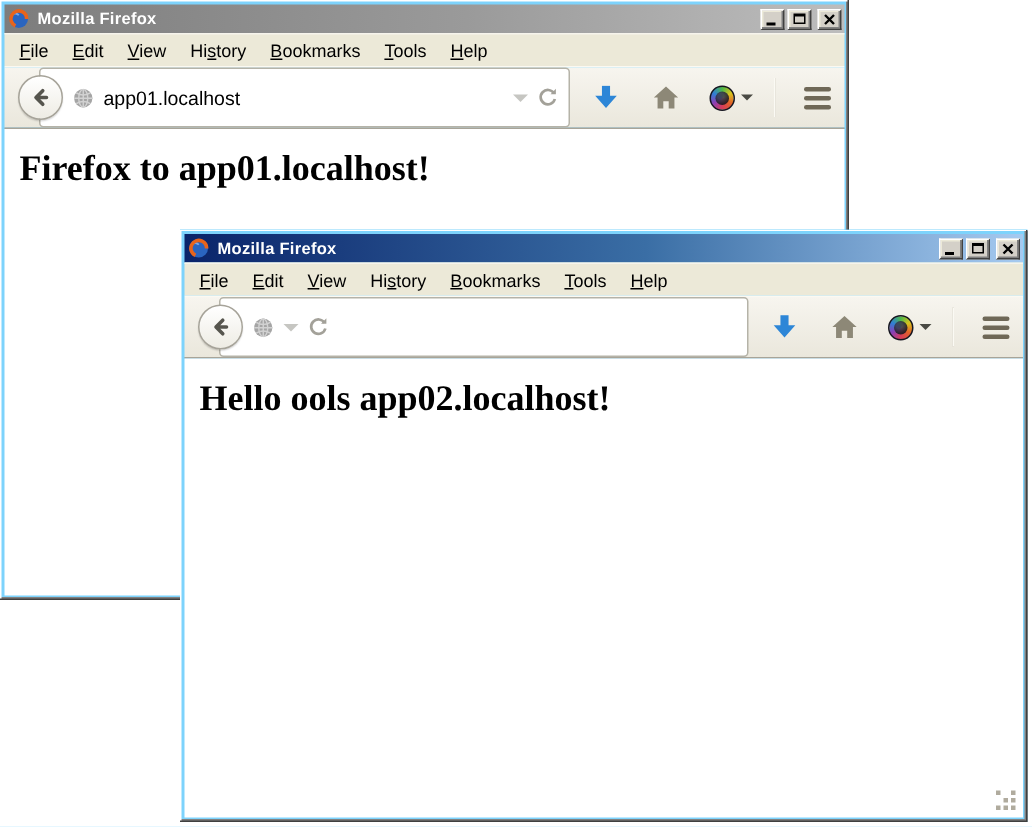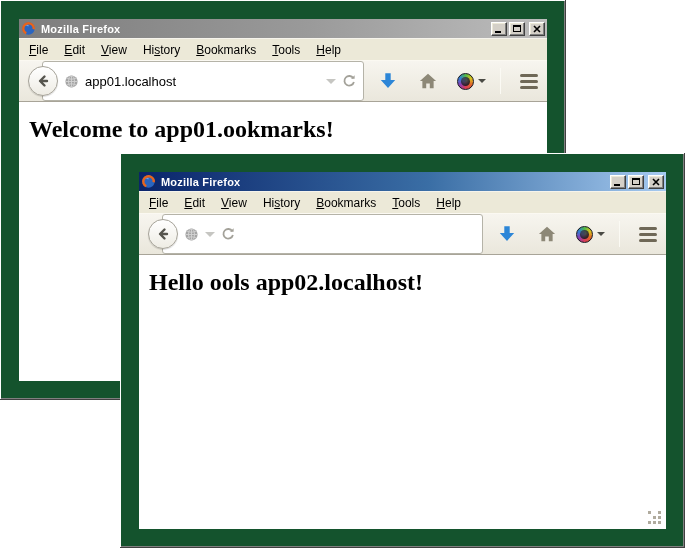--- a/index.html
+++ b/index.html
@@ -3,21 +3,21 @@
 <meta charset="utf-8">
 <style>
   * { box-sizing: border-box; margin: 0; padding: 0; }
   html,body { width:688px; height:551px; background:#ffffff; overflow:hidden;
               font-family:"Liberation Sans", sans-serif; }
   #stage { position:relative; width:688px; height:551px; background:#ffffff; }
 
   
   .win {
     position:absolute; display:flex; flex-direction:column;
-    background:#14532d; padding:19px;
+    background:#7dd3fc; padding:3px;
     box-shadow: inset -1px -1px 0 #404040, inset 1px 1px 0 #ffffff, inset -2px -2px 0 #808080;
   }
   #win1 { left:0; top:0; width:566px; height:400px; z-index:1; }
   #win2 { left:120px; top:153px; width:565px; height:395px; z-index:10; }
 
   .titlebar { flex:0 0 19px; display:flex; align-items:center; gap:4px; padding:0 2px 0 2px; }
   .titlebar.active   { background:linear-gradient(to right,#0a246a 0%, #3a6ea5 55%, #a6caf0 100%); }
   .titlebar.inactive { background:linear-gradient(to right,#7d7d7d 0%, #9a9a9a 55%, #bdbdbd 100%); }
   .title-text { flex:1; color:#fff; font-size:11px; font-weight:bold; letter-spacing:.2px;
                 white-space:nowrap; overflow:hidden; padding-left:1px; }
@@ -158,21 +158,21 @@
       </span>
       <span class="vsep"></span>
       <span class="hamburger">
           <i></i>
           <i></i>
           <i></i>
         </span>
     </div>
 
     <div class="content">
-      <h1>Welcome to app01.ookmarks!</h1>
+      <h1>Firefox to app01.localhost!</h1>
     </div>
   </div>
 
   <div class="win" id="win2">
     <div class="titlebar active">
       <span class="tool">
         <svg width="15" height="15" viewBox="0 0 16 16">
           <circle cx="8" cy="8" r="6.6" fill="#2a65c0"></circle>
           <path d="M3 5c1.5-1 4-1 5 .5" stroke="#79a9e8" stroke-width="1.2" fill="none"></path>
           <circle cx="8" cy="8" r="5.6" fill="none" stroke="#e8641b" stroke-width="2.6" stroke-dasharray="24 11" transform="rotate(115 8 8)"></circle>

